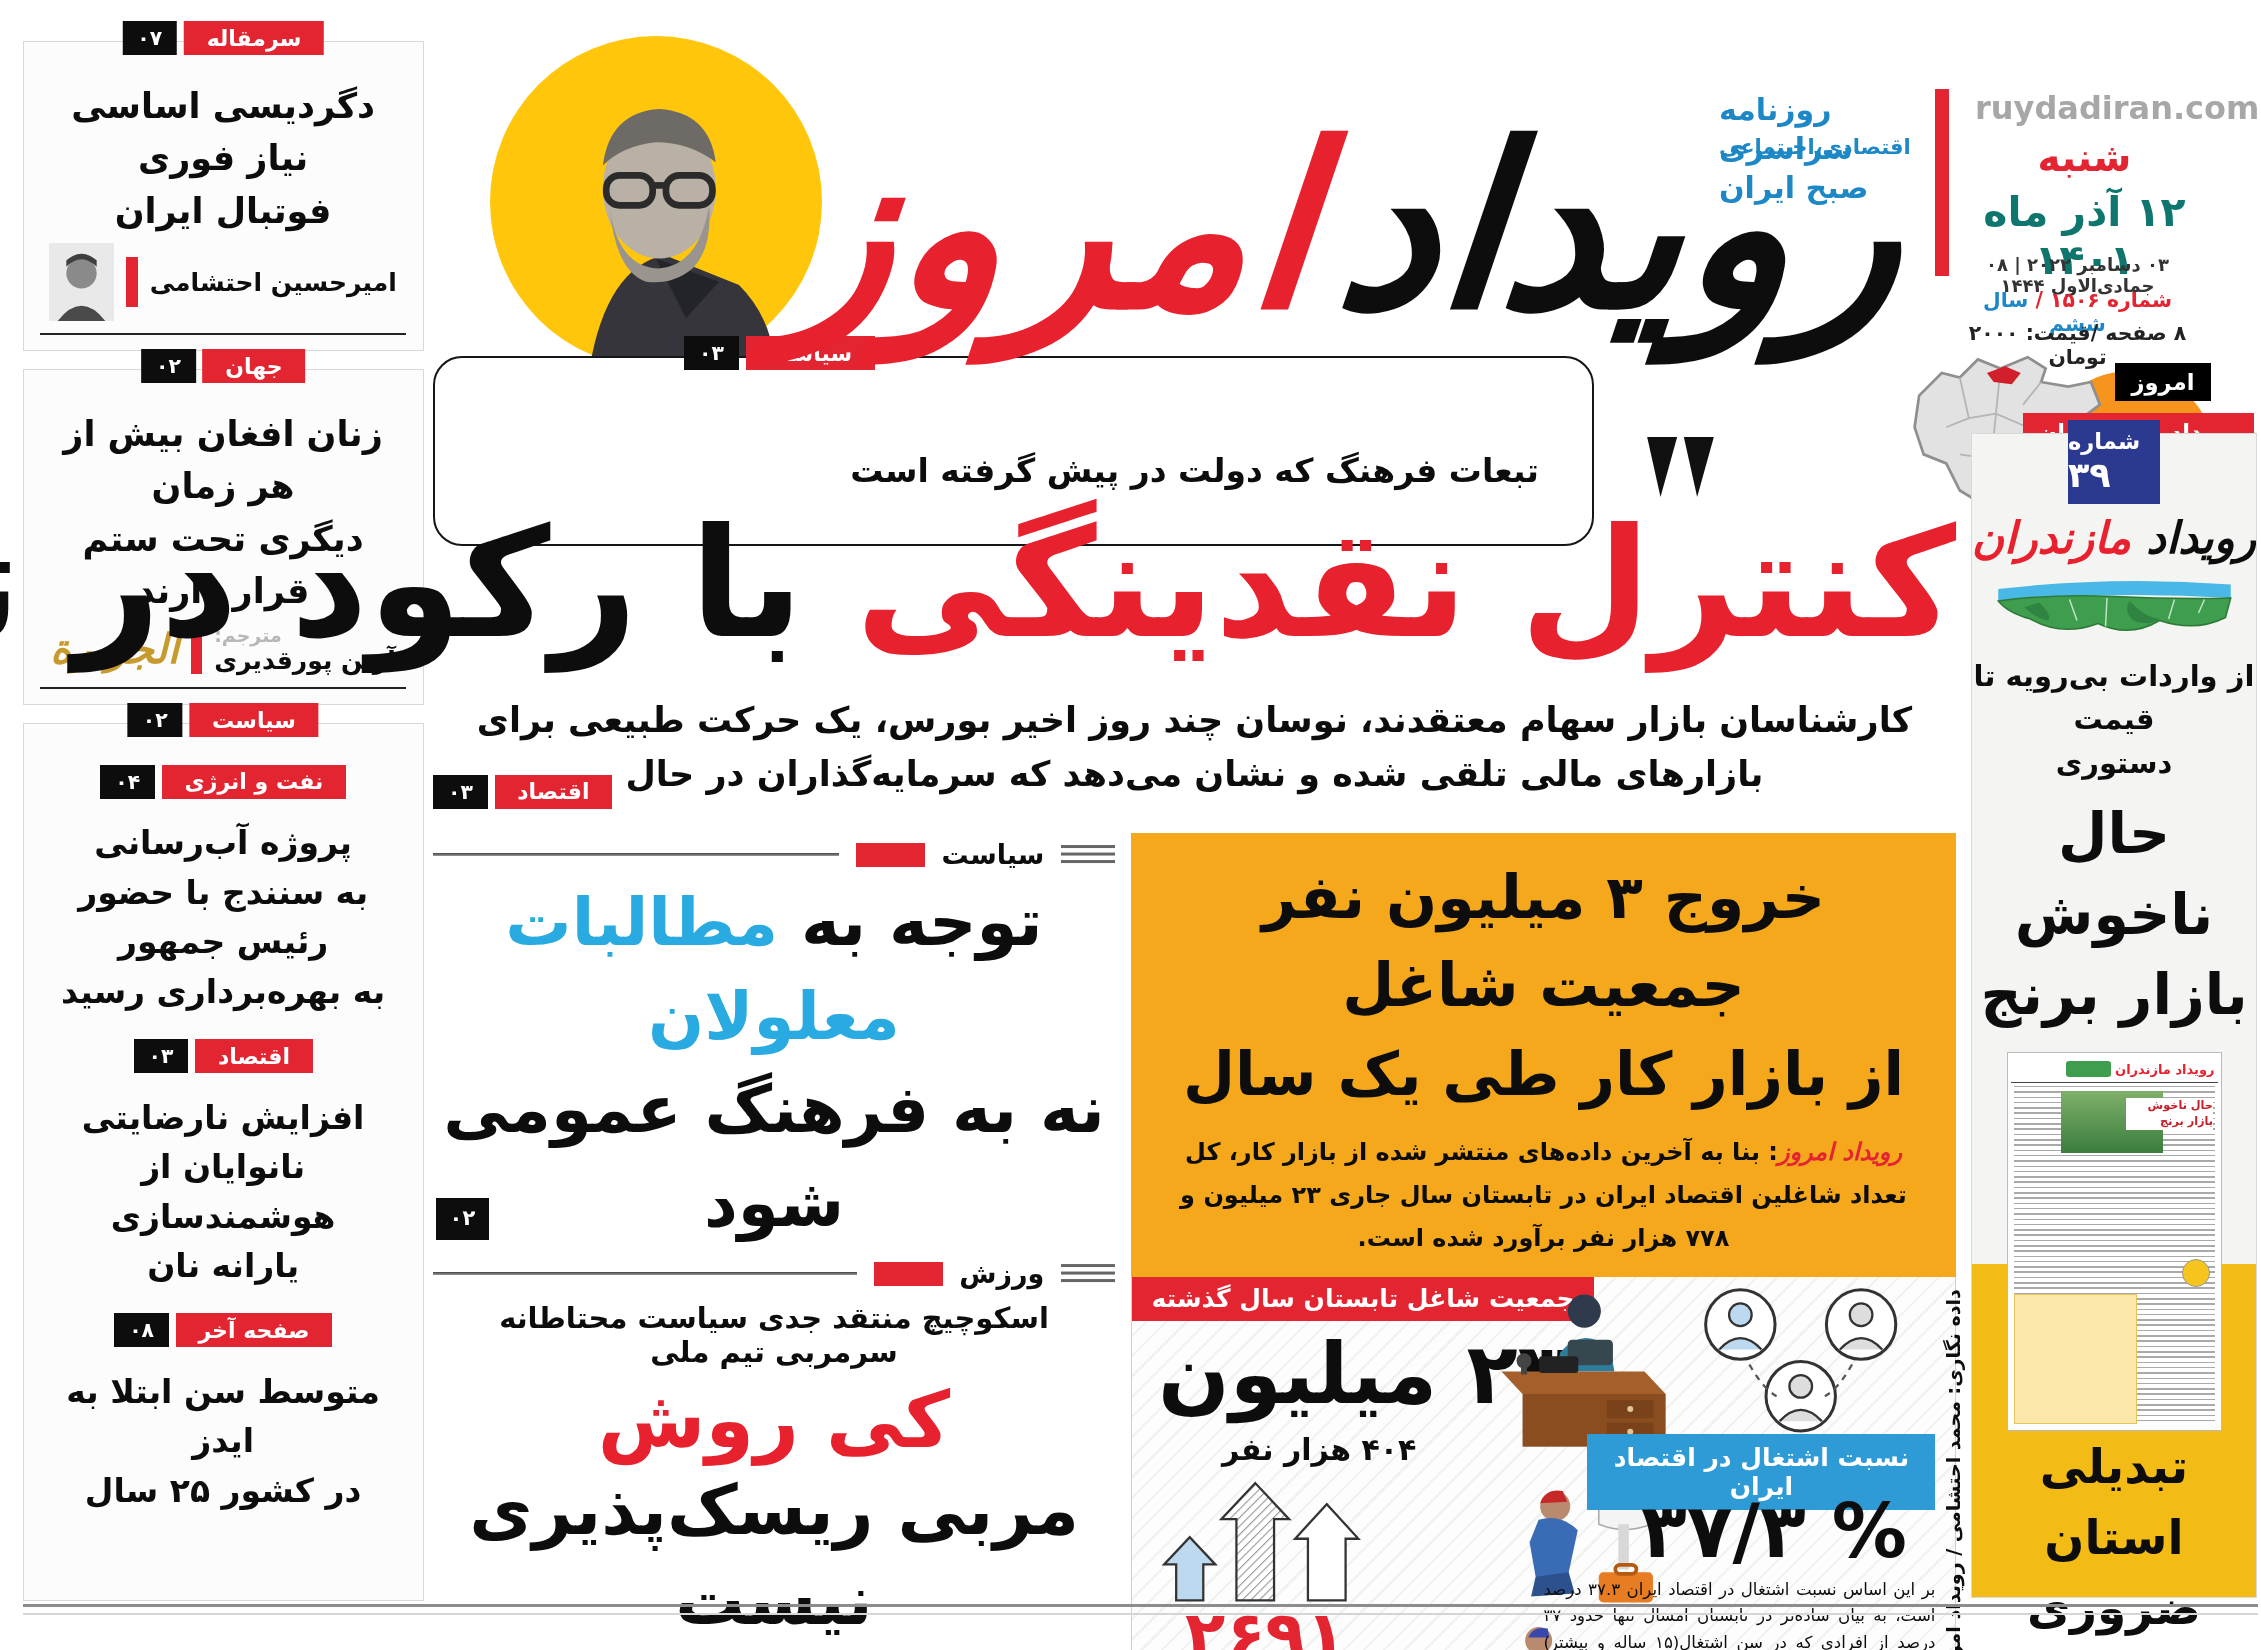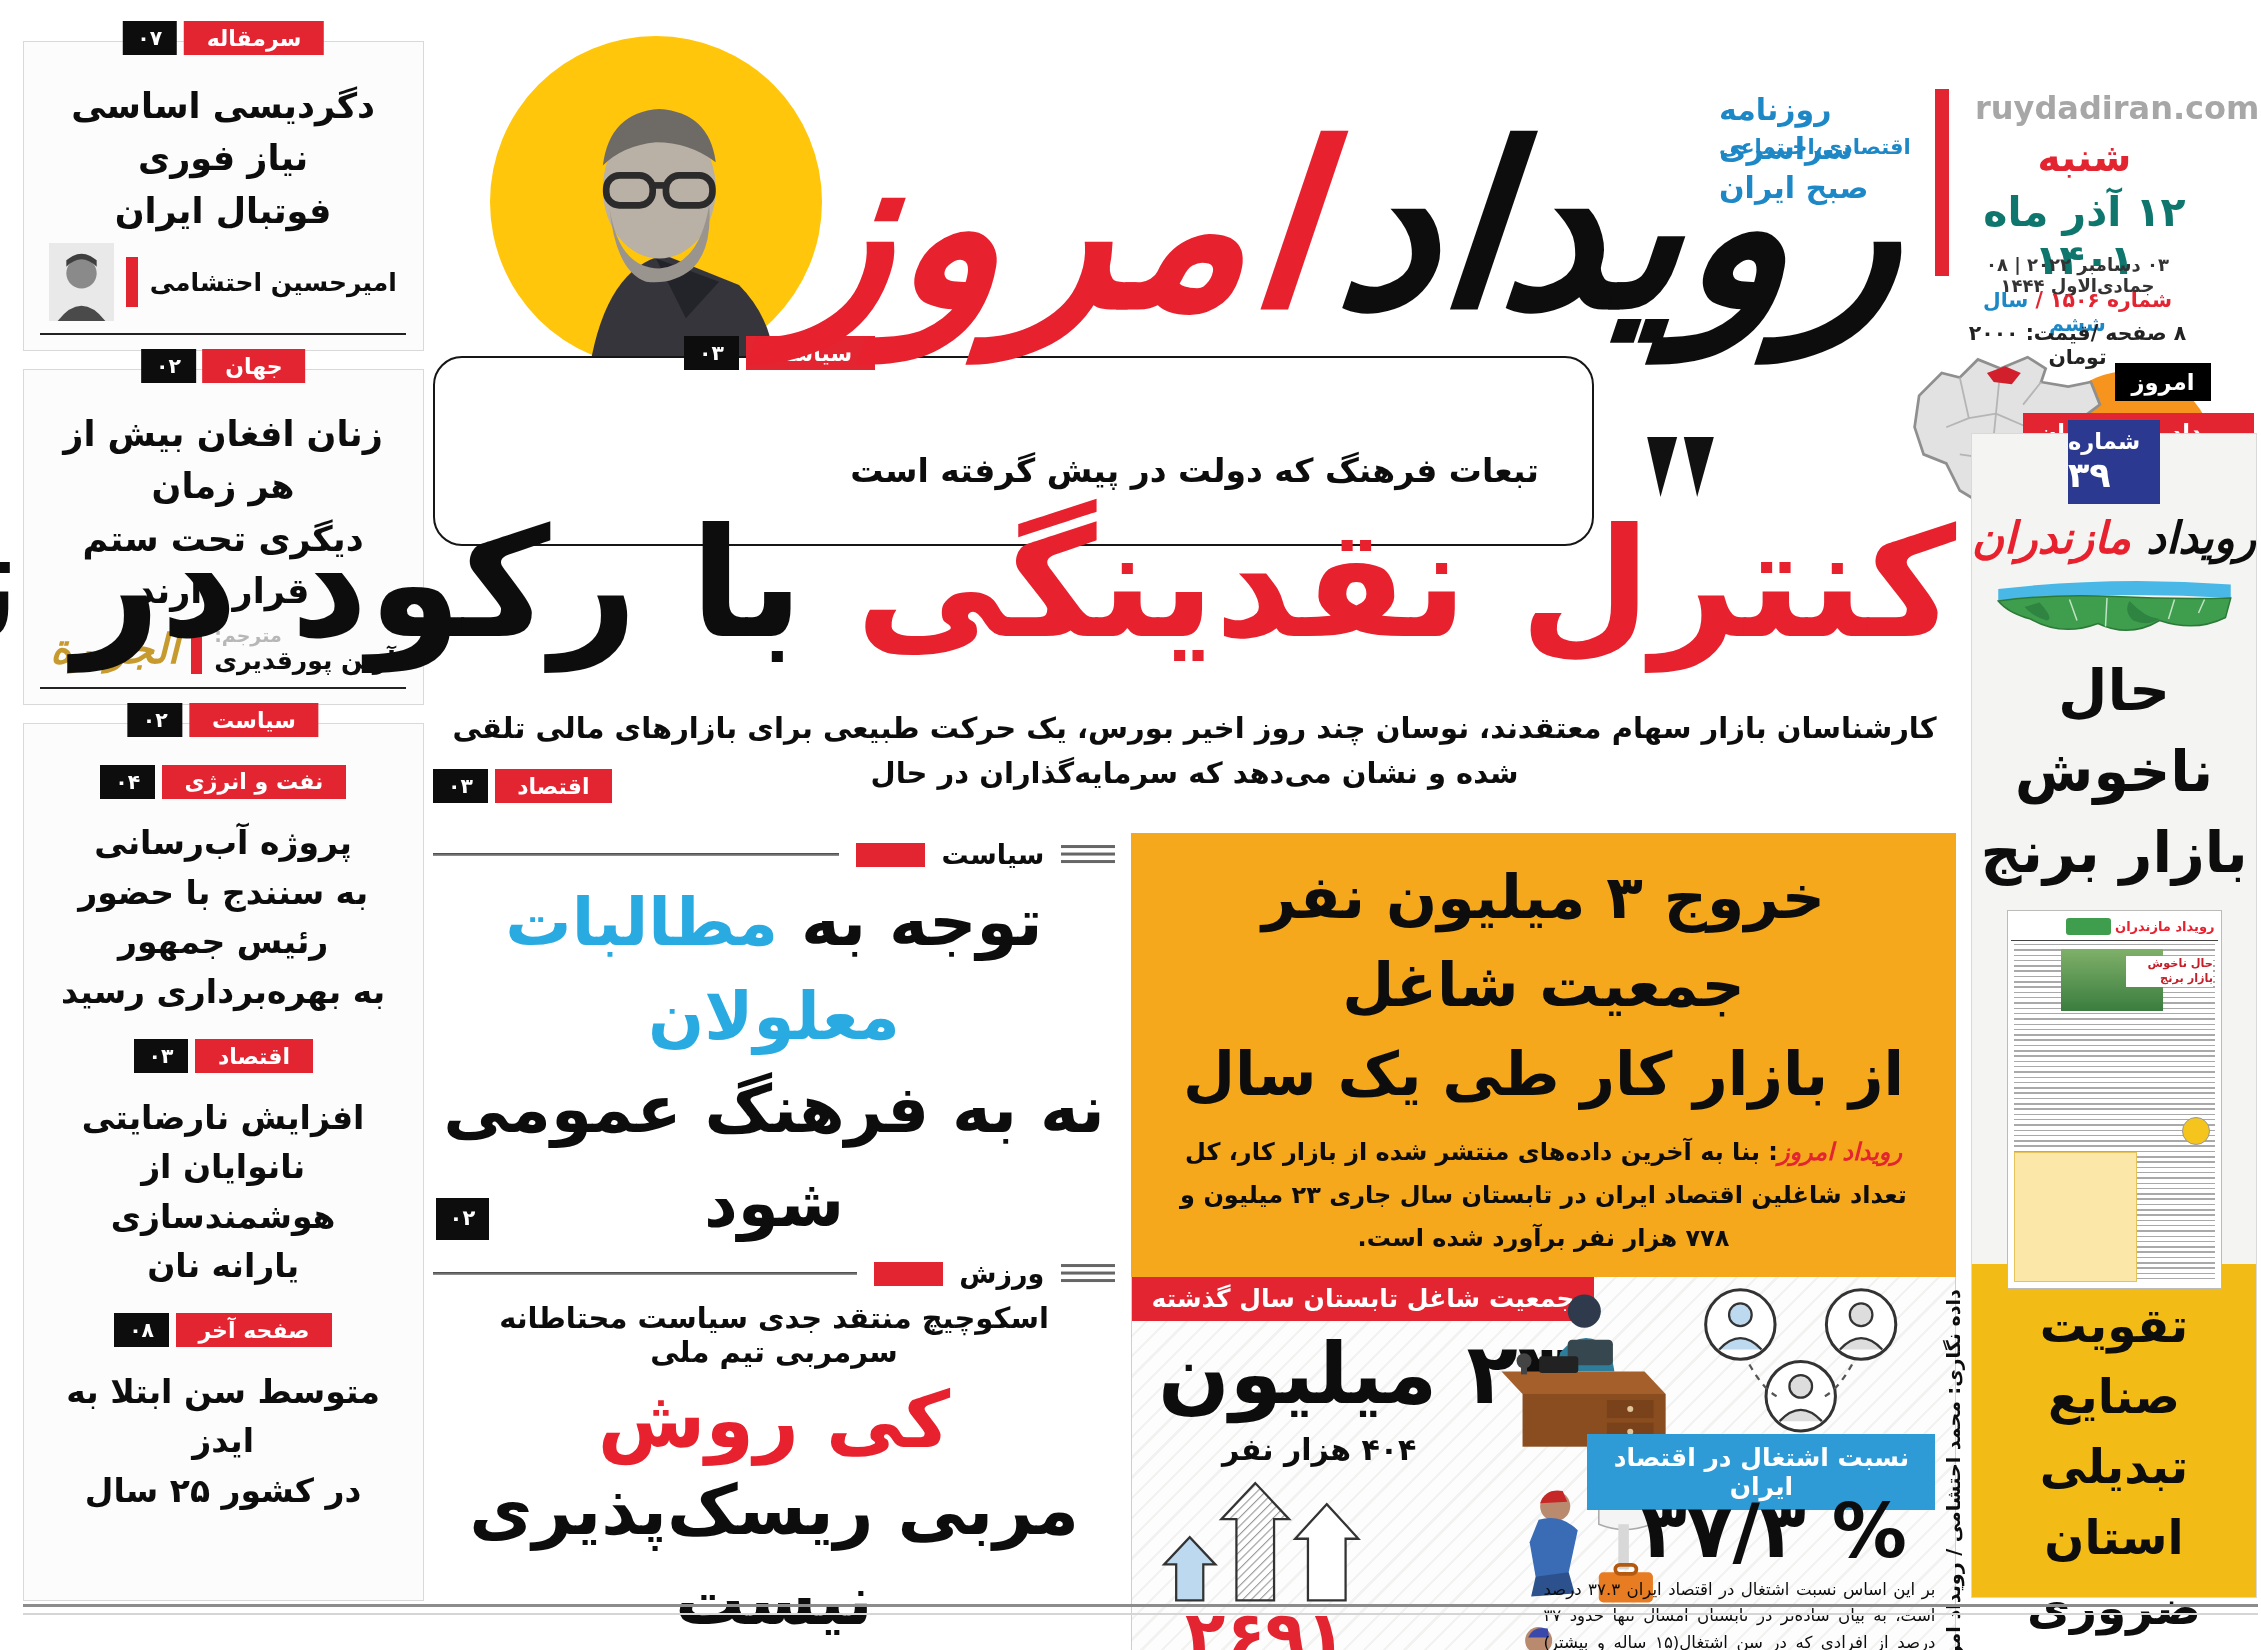--- a/index.html
+++ b/index.html
@@ -47,21 +47,21 @@
   .iran-map{position:absolute;left:45px;top:0px;}
   .today-box{position:absolute;right:47px;top:39px;background:#000;color:#fff;font-size:22.6px;font-weight:bold;padding:6px 16.6px;}
   .special-box{position:absolute;right:4.5px;top:89px;background:#e32431;color:#fff;font-size:22.6px;font-weight:bold;padding:6px 15px;}
   .prov-label{position:absolute;right:30px;top:142px;font-size:27px;font-weight:bold;}
   
   #lead{position:absolute;left:433px;top:451px;width:1523px;text-align:center;}
   .kicker{font-size:33px;font-weight:bold;}
   .lead-quote{position:absolute;right:234px;top:-13.6px;}
   .lead-headline{font-size:151px;font-weight:900;line-height:1.25;white-space:nowrap;letter-spacing:-3px;}
   .lead-headline .hl-red{color:#e8212e;}
-  .lead-sub{font-size:29px;font-weight:bold;line-height:1.55;margin-top:27px;}
+  .lead-sub{font-size:35px;font-weight:bold;line-height:1.55;margin-top:14px;}
   #lead .tag-row{position:absolute;left:0px;bottom:-7.5px;}
   
   #mid-col{position:absolute;left:433px;top:833px;width:682px;}
   .divider{display:flex;direction:rtl;align-items:center;gap:16.6px;margin:6px 0;}
   .menu-ic{flex:none;}
   .div-label{font-size:27px;font-weight:bold;}
   .div-red{width:69px;height:24px;background:#e32431;flex:none;}
   .div-line{flex:1;height:3px;background:linear-gradient(#444,#999);}
   .pol-h{position:relative;font-size:66px;font-weight:900;text-align:center;line-height:1.42;margin:3px 0 7.5px;}
   .pol-h .blue{color:#29abe2;}
@@ -383,20 +383,21 @@
       <span>رویداد</span>
       <span class="lg-red">مازندران</span>
     </div>
     <svg class="region-map" width="241" height="69" viewBox="0 0 320 92">
       <path d="M5,20 Q160,2 315,14 L315,32 Q160,22 5,36 Z" fill="#49b8e6"></path>
       <path d="M5,36 Q80,26 160,30 Q240,34 315,32 L308,58 Q268,78 220,62 Q180,86 138,66 Q90,84 48,60 Q18,52 5,36 Z" fill="#3f9e4d" stroke="#2d7a38" stroke-width="2"></path>
       <path d="M60,38 Q80,60 70,62 Q50,56 40,44 Z" fill="#2e8440"></path>
       <path d="M180,36 Q200,58 220,60 Q205,70 185,62 Q172,50 180,36 Z" fill="#2e8440"></path>
       <path d="M100,34 L110,62 M150,32 L148,70 M240,34 L232,60 M280,34 L272,52" stroke="#bfe3c4" stroke-width="2" fill="none"></path>
     </svg>
+    <div class="region-kicker">از واردات بی‌رویه تا قیمت<br>دستوری</div>
     <div class="region-title">حال<br>ناخوش<br>بازار برنج</div>
 
     <div class="thumb">
       <div class="th-cols"></div>
       <div class="th-head">
         <span class="th-brand">رویداد مازندران</span>
         <span class="th-map"></span>
       </div>
       <div class="th-photo"></div>
       <div class="th-hl">حال ناخوش بازار برنج</div>

